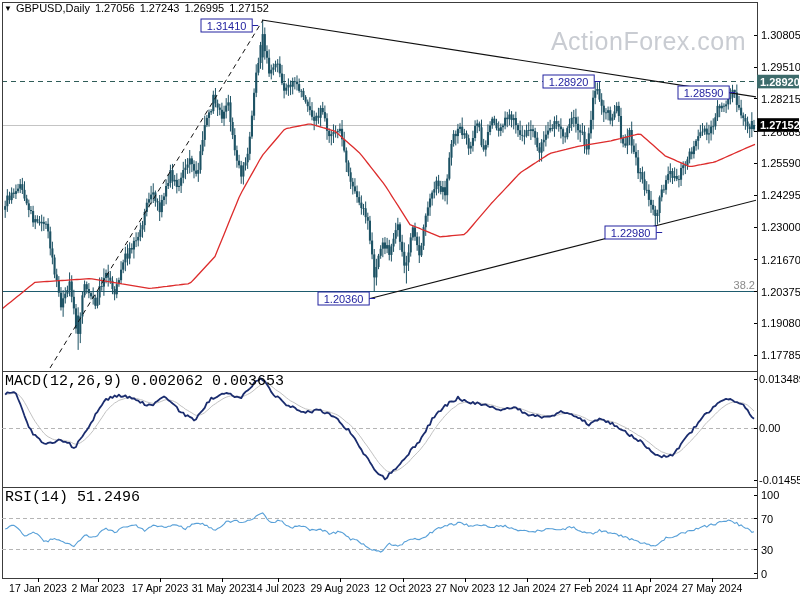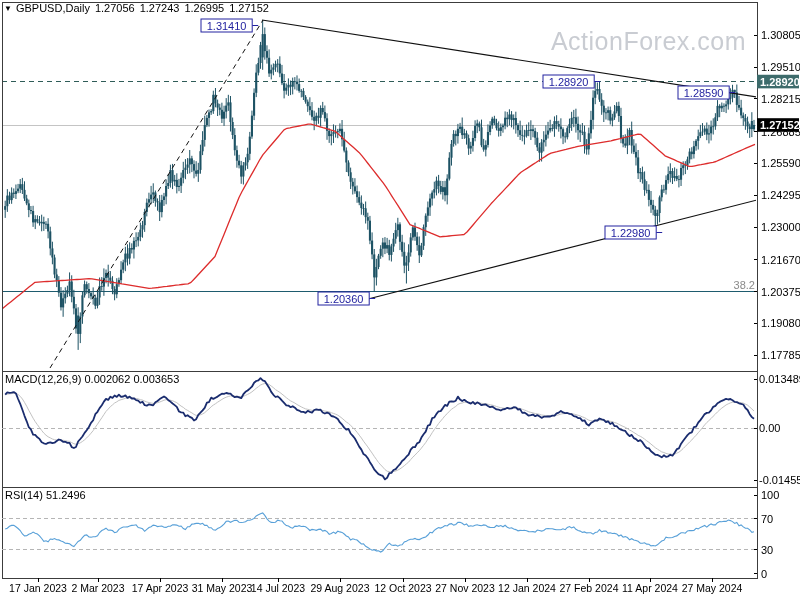--- a/index.html
+++ b/index.html
@@ -5,21 +5,21 @@
   html,body{margin:0;padding:0;background:#fff;}
   #stage{position:relative;width:800px;height:600px;background:#ffffff;overflow:hidden;
          font-family:"Liberation Sans",sans-serif;}
   #chart-svg{position:absolute;left:0;top:0;z-index:1;}
   .overlay{position:absolute;z-index:3;white-space:nowrap;pointer-events:none;}
   .hdr{left:4px;top:2px;font-size:11px;color:#000;}
   .hdr .tri{font-size:8px;margin-right:4px;vertical-align:1px;pointer-events:auto;}
   .hdr span{margin-right:5px;}
   .watermark{left:550px;top:27px;width:196px;text-align:right;font-size:25px;
              color:#c9ccd2;letter-spacing:0.5px;}
-  .panel-label{font-size:11px;color:#000;}
+  .panel-label{font-size:15px;color:#000;font-family:Liberation Mono, monospace;}
   #macd-label{left:5px;top:373px;}
   #rsi-label{left:5px;top:489px;text-align:center;}
 </style>
 </head>
 <body>
 
 <div id="stage">
   <svg id="chart-svg" width="800" height="600" viewBox="0 0 800 600">
       <defs>
         <clipPath id="clipMain">

